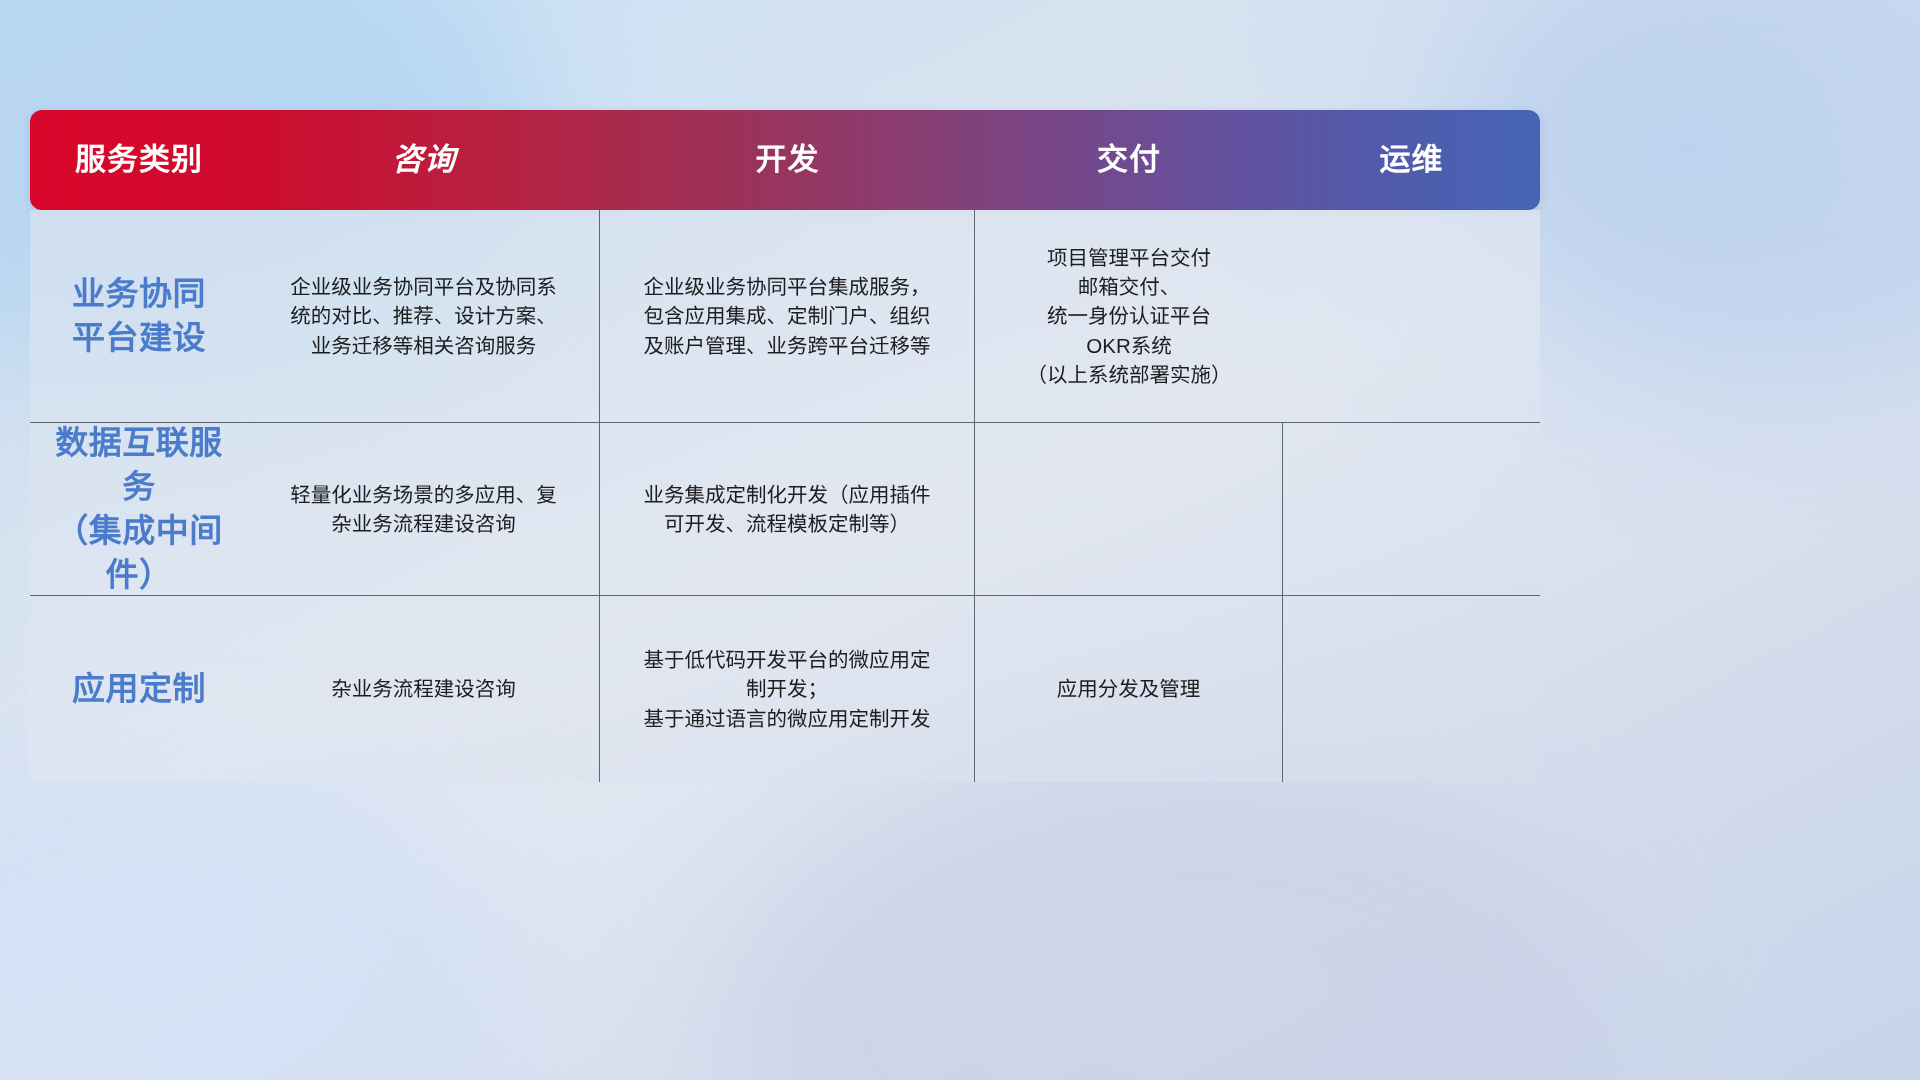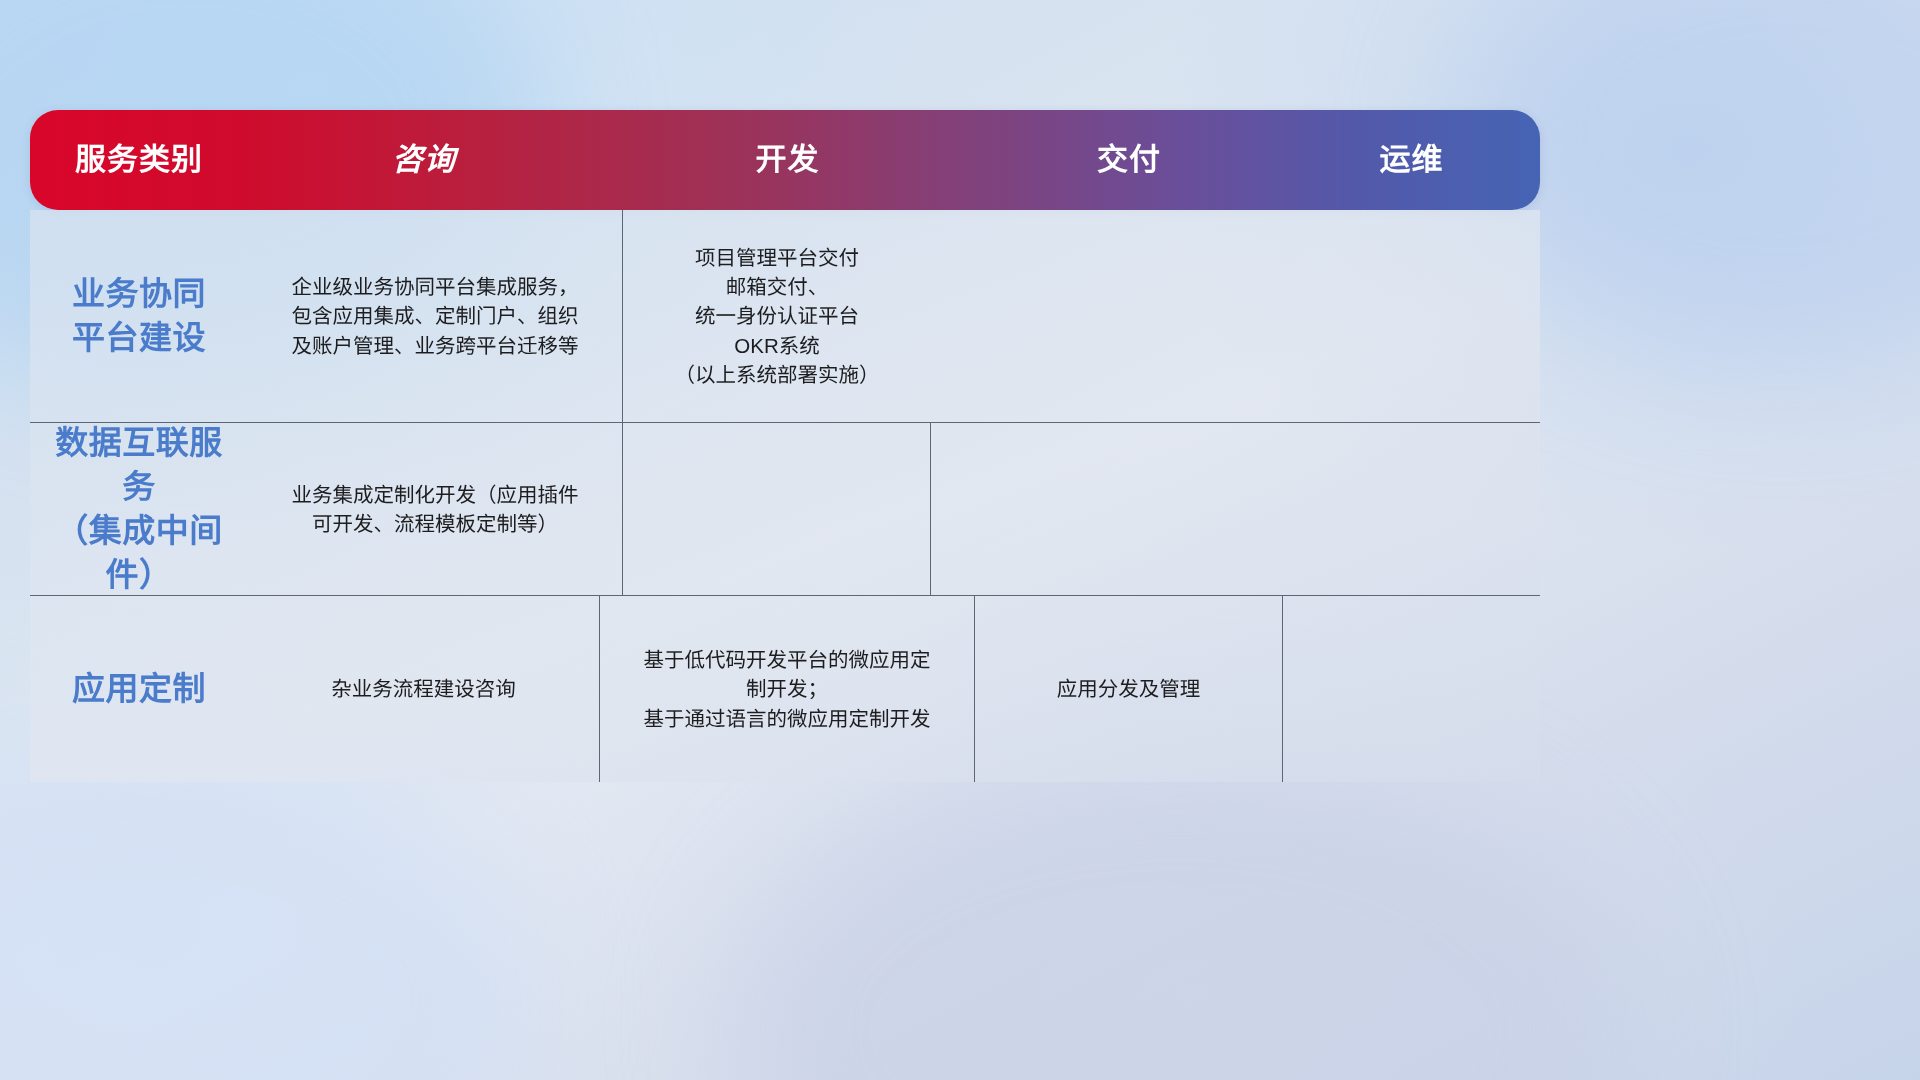--- a/index.html
+++ b/index.html
@@ -45,21 +45,21 @@
     left: 30px;
     top: 110px;
     width: 1510px;
     height: 670px;
   }
 
   
   .thead {
     position: relative;
     height: 100px;
-    border-radius: 28px;
+    border-radius: 12px;
     background: linear-gradient(90deg,
         #d9062a 0%,
         #cf0b2d 14%,
         #b8203f 30%,
         #9e3157 46%,
         #82417a 62%,
         #6a4e99 76%,
         #5359aa 88%,
         #4664b4 100%);
     display: flex;
@@ -155,33 +155,38 @@
       <div class="th c2">开发</div>
       <div class="th c3">交付</div>
       <div class="th c4">运维</div>
     </div>
 
     <div class="tbody">
 
       <div class="trow r0">
         <div class="td c0 cat">业务协同
 平台建设</div>
+        <div class="td c1">企业级业务协同平台及协同系
+统的对比、推荐、设计方案、
+业务迁移等相关咨询服务</div>
         <div class="td c2">企业级业务协同平台集成服务，
 包含应用集成、定制门户、组织
 及账户管理、业务跨平台迁移等</div>
         <div class="td c3">项目管理平台交付
 邮箱交付、
 统一身份认证平台
 OKR系统
 （以上系统部署实施）</div>
       </div>
 
       <div class="trow r1">
         <div class="td c0 cat">数据互联服务
 （集成中间件）</div>
+        <div class="td c1">轻量化业务场景的多应用、复
+杂业务流程建设咨询</div>
         <div class="td c2">业务集成定制化开发（应用插件
 可开发、流程模板定制等）</div>
         <div class="td c3"></div>
         <div class="td c4"></div>
       </div>
 
       <div class="trow r2">
         <div class="td c0 cat">应用定制</div>
         <div class="td c1">杂业务流程建设咨询</div>
         <div class="td c2">基于低代码开发平台的微应用定

